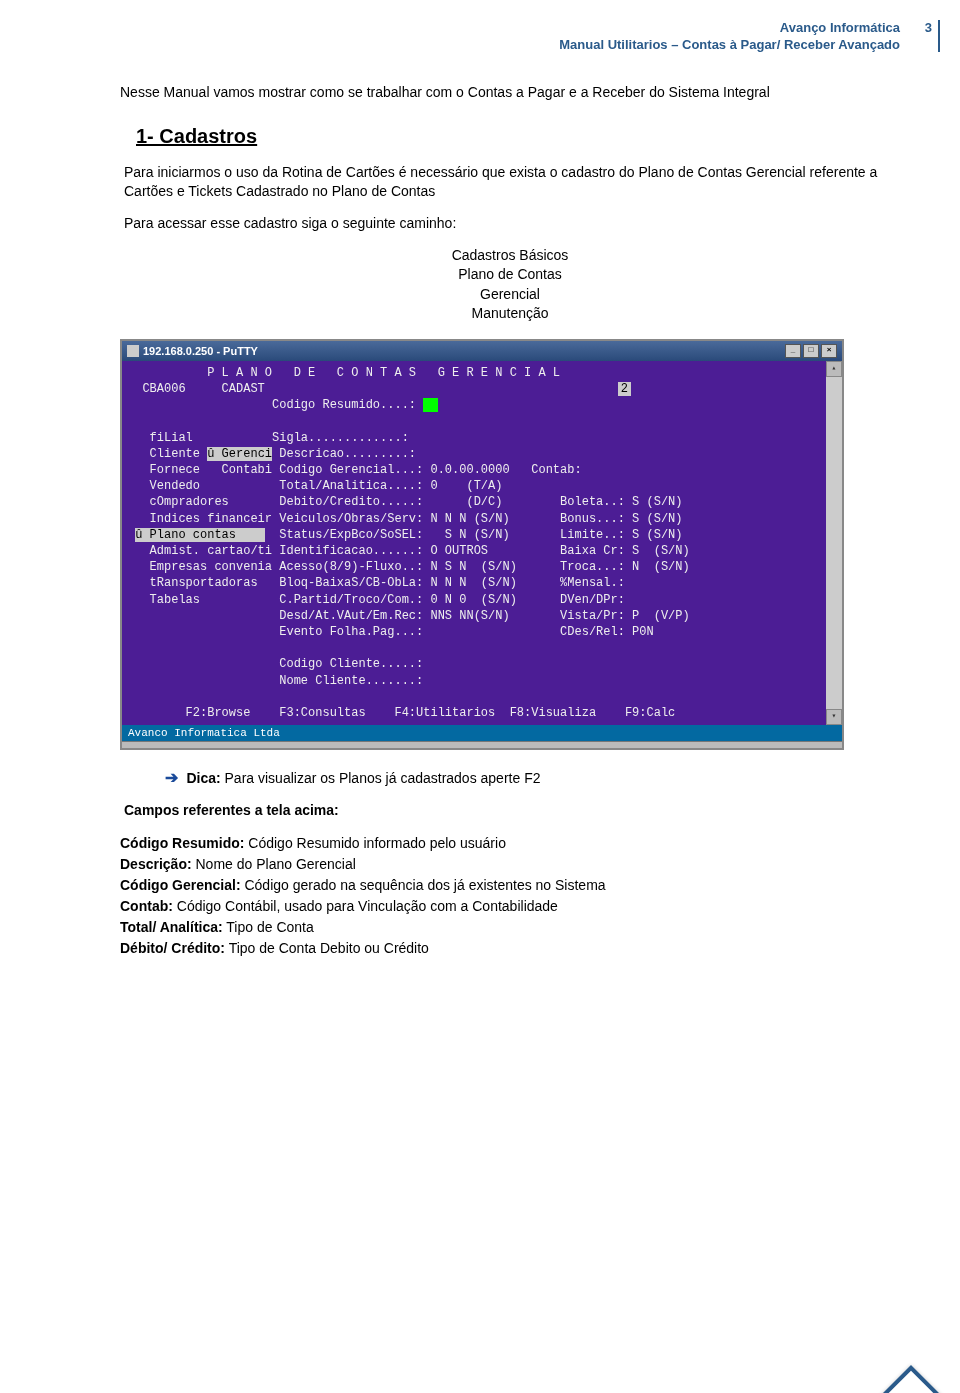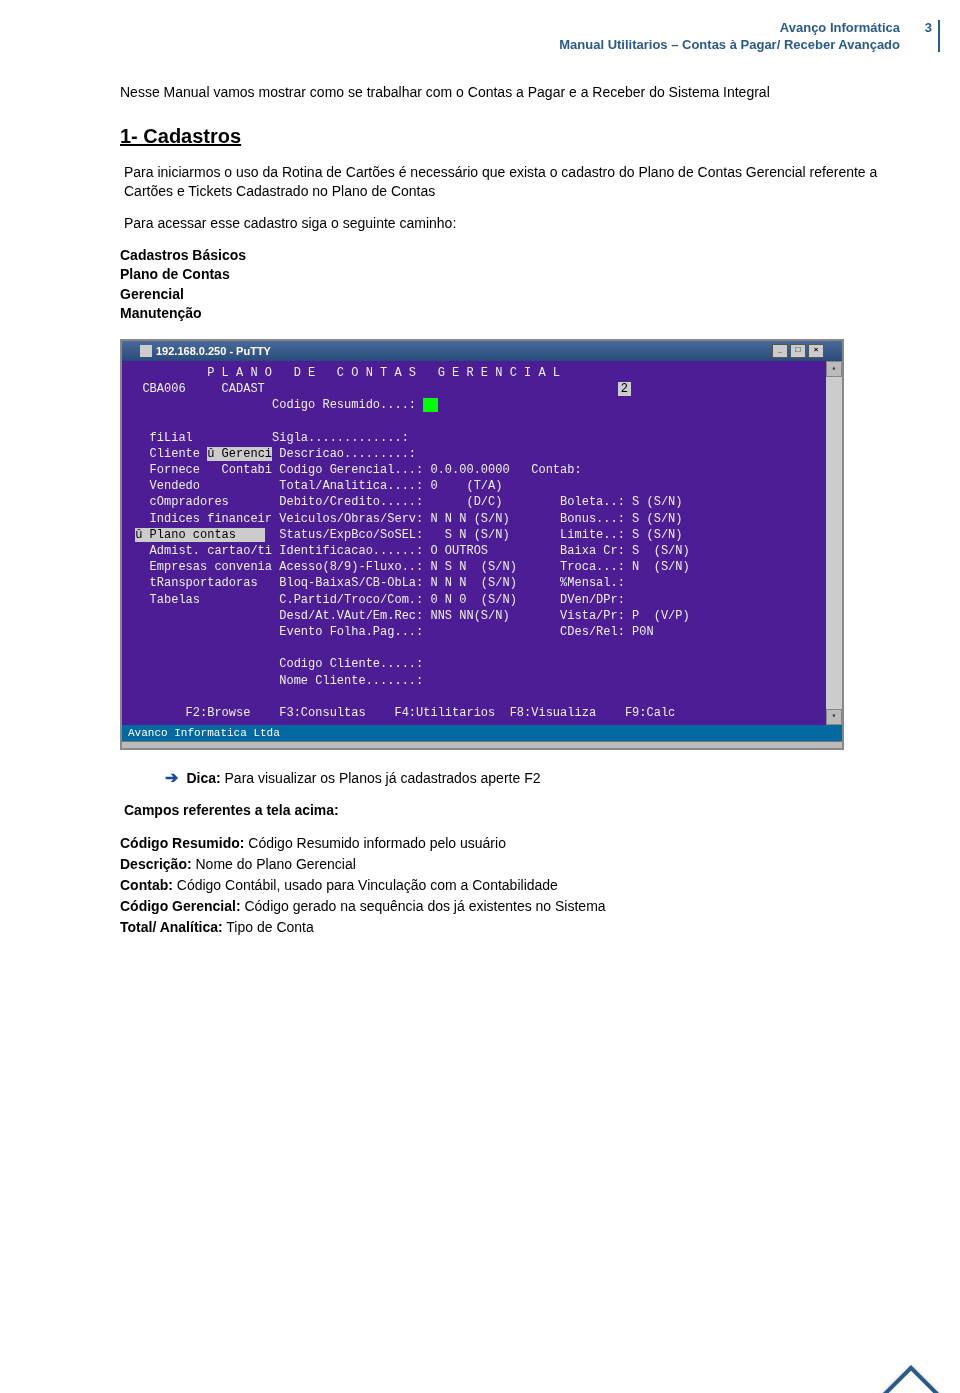--- a/index.html
+++ b/index.html
@@ -38,59 +38,60 @@
     font-weight: bold;
     font-size: 13px;
   }
   .intro {
     margin-top: 30px;
     width: 100%;
   }
   .h1 {
     font-size: 20px;
     font-weight: bold;
-    margin: 25px 0 15px 0;
+    margin: 25px 0 15px 16px;
   }
   .h2 {
     font-size: 16px;
     font-weight: bold;
     color: #000;
     margin: 15px 0 15px 25px;
     text-decoration: underline;
   }
   .indent {
     margin-left: 0;
   }
   .bold {
     font-weight: bold;
   }
   .para {
     margin: 12px 4px;
     line-height: 1.4;
   }
   .path-list {
-    font-weight: bold;
+    font-weight: normal;
     line-height: 1.4;
     margin: 10px 0 15px 0;
+    text-align: center;
   }
 
   
   .terminal-window {
     width: 720px;
     border: 2px solid #888;
     margin: 5px 0 20px 0;
     font-family: "Courier New", monospace;
   }
   .titlebar {
     background: linear-gradient(#4a6a9a, #2a4a7a);
     color: #fff;
     font-family: Arial, sans-serif;
     font-size: 11px;
     font-weight: bold;
-    padding: 3px 18px;
+    padding: 3px 5px;
     display: flex;
     align-items: center;
     justify-content: space-between;
   }
   .title-left {
     display: flex;
     align-items: center;
     gap: 4px;
   }
   .title-icon {
@@ -287,22 +288,23 @@
   <div class="tip">
     <span class="tip-arrow">➔</span>
     <span class="tip-text"><b>Dica:</b><span> Para visualizar os Planos já cadastrados aperte F2</span></span>
   </div>
 
   <div class="para bold">Campos referentes a tela acima:</div>
 
   <div class="field-list">
     <div><b>Código Resumido:</b><span> Código Resumido informado pelo usuário</span></div>
     <div><b>Descrição:</b><span> Nome do Plano Gerencial</span></div>
+    <div><b>Código Gerencial:</b><span> Código gerado na sequência dos já existentes no Sistema</span></div>
     <div><b>Contab:</b><span> Código Contábil, usado para Vinculação com a Contabilidade</span></div>
-    <div><b>Código Gerencial:</b><span> Código gerado na sequência dos já existentes no Sistema</span></div>
     <div><b>Total/ Analítica:</b><span> Tipo de Conta</span></div>
+    <div><b>Débito/ Crédito:</b><span> Tipo de Conta Debito ou Crédito</span></div>
   </div>
 
   <div class="pagenum-diamond">
     
   </div>
 
 </div>
 
 </body></html>

